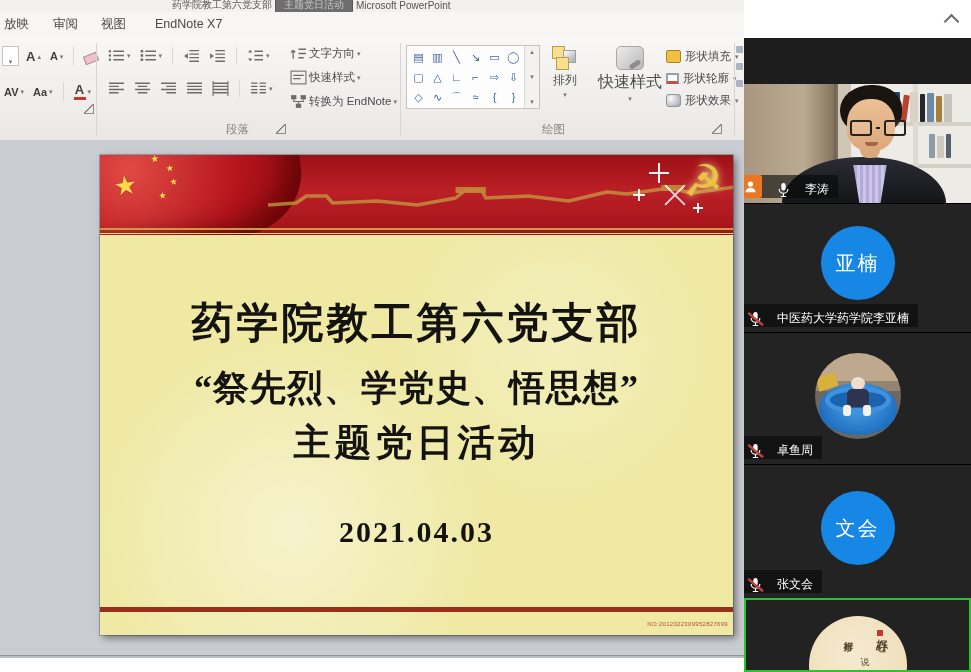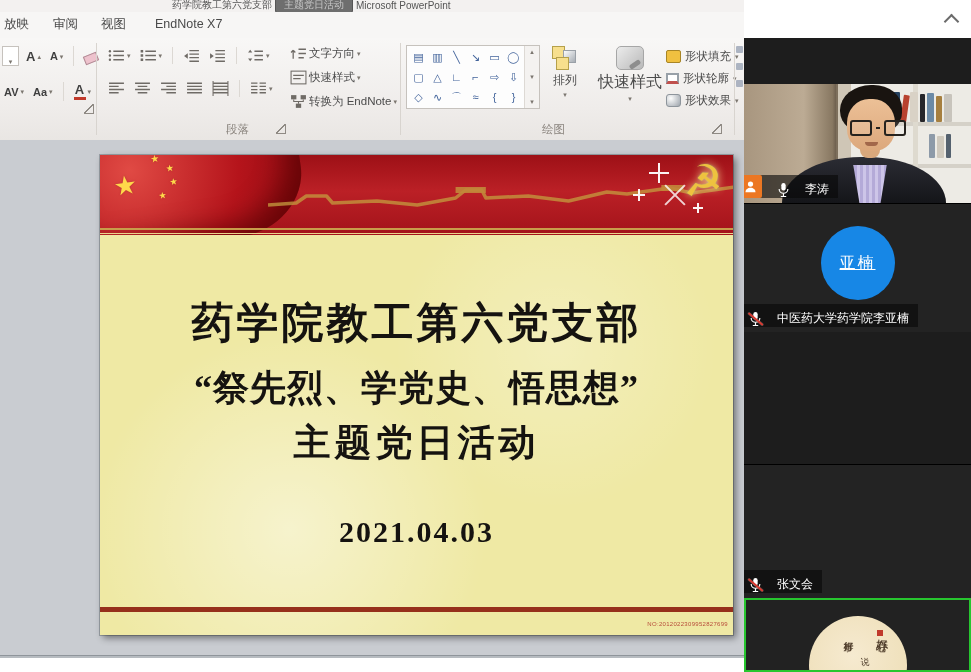--- a/index.html
+++ b/index.html
@@ -85,21 +85,21 @@
   .chev{position:absolute;right:14px;top:16px;width:9px;height:9px;border-left:2px solid #6b6b6b;border-top:2px solid #6b6b6b;transform:rotate(45deg);}
   .speakbar{position:absolute;left:0;top:38px;width:227px;height:46px;background:#3c3c3c;display:flex;align-items:center;gap:10px;padding-left:13px;box-sizing:border-box;}
   .speakbar .txt{font-size:13px;color:#ededed;white-space:nowrap;}
   .mic{position:relative;width:13px;height:16px;color:#fff;flex:none;}
   .mic svg{width:100%;height:100%;display:block;}
   .mic .slash{position:absolute;left:-3px;top:7px;width:19px;height:2.4px;background:#d93a31;transform:rotate(40deg);border-radius:1px;box-shadow:0 0 0 .5px #fff3;}
   .tile{position:absolute;left:0;width:227px;background:#232323;border-top:1px solid #000;box-sizing:border-box;overflow:hidden;}
   .namechip{position:absolute;left:0;bottom:5px;display:flex;align-items:flex-end;gap:15px;background:rgba(8,8,8,.62);padding:0 9px 0 5px;height:23px;font-size:12px;color:#fff;white-space:nowrap;}
   .badge{width:23px;height:23px;background:#ec7723;border-radius:2px;display:flex;align-items:center;justify-content:center;color:#fff;flex:none;margin-left:-5px;}
   .badge svg{width:15px;height:15px;}
-  .bluecircle{position:absolute;left:50%;transform:translateX(-50%);width:74px;height:74px;border-radius:50%;background:#1787e6;display:flex;align-items:center;justify-content:center;color:#fff;font-size:16px;letter-spacing:2px;text-decoration:underline;}
+  .bluecircle{position:absolute;left:50%;transform:translateX(-50%);width:74px;height:74px;border-radius:50%;background:#1787e6;display:flex;align-items:center;justify-content:center;color:#fff;font-size:20px;letter-spacing:2px;}
   
   .scene{position:absolute;inset:0;}
   .wall{position:absolute;left:0;top:0;width:92px;height:100%;background:linear-gradient(90deg,#a8967f,#bcab94 65%,#887862 96%,#6d5f4e);}
   .doorcol{position:absolute;left:92px;top:0;width:15px;height:100%;background:#cfc6b6;border-left:2px solid #7d6f5c;}
   .shelf{position:absolute;left:107px;right:0;top:0;bottom:0;background:#edebe5;}
   .shelfline{position:absolute;left:0;right:0;height:4px;background:#d5d1c8;}
   .shelfvert{position:absolute;top:0;bottom:0;width:5px;background:#dedacf;}
   .books{position:absolute;display:flex;align-items:flex-end;gap:2px;}
   .books i{display:block;border-radius:1px;}
   .hair{position:absolute;left:96px;top:1px;width:62px;height:50px;background:#191410;border-radius:50% 46% 44% 48%;}
@@ -543,22 +543,43 @@
         <span class="mic">
             <svg viewBox="0 0 24 28">
               <use href="#i-mic"></use>
             </svg>
             <span class="slash"></span>
           </span>
         <span>中医药大学药学院李亚楠</span>
       </div>
     </div>
 
+    <div class="tile" style="top:332px;height:132px;">
+      <div class="babycircle" style="top:20px;">
+        <div class="wedge"></div>
+        <div class="pool"></div>
+        <div class="poolrim"></div>
+        <div class="bhead"></div>
+        <div class="bbody"></div>
+        <div class="bleg" style="left:28px;"></div>
+        <div class="bleg" style="left:48px;"></div>
+      </div>
+      <div class="namechip">
+        <span class="mic">
+            <svg viewBox="0 0 24 28">
+              <use href="#i-mic"></use>
+            </svg>
+            <span class="slash"></span>
+          </span>
+        <span>卓鱼周</span>
+      </div>
+    </div>
 
     <div class="tile" style="top:464px;height:134px;">
+      <div class="bluecircle" style="top:26px;">文会</div>
       <div class="namechip">
         <span class="mic">
             <svg viewBox="0 0 24 28">
               <use href="#i-mic"></use>
             </svg>
             <span class="slash"></span>
           </span>
         <span>张文会</span>
       </div>
     </div>

